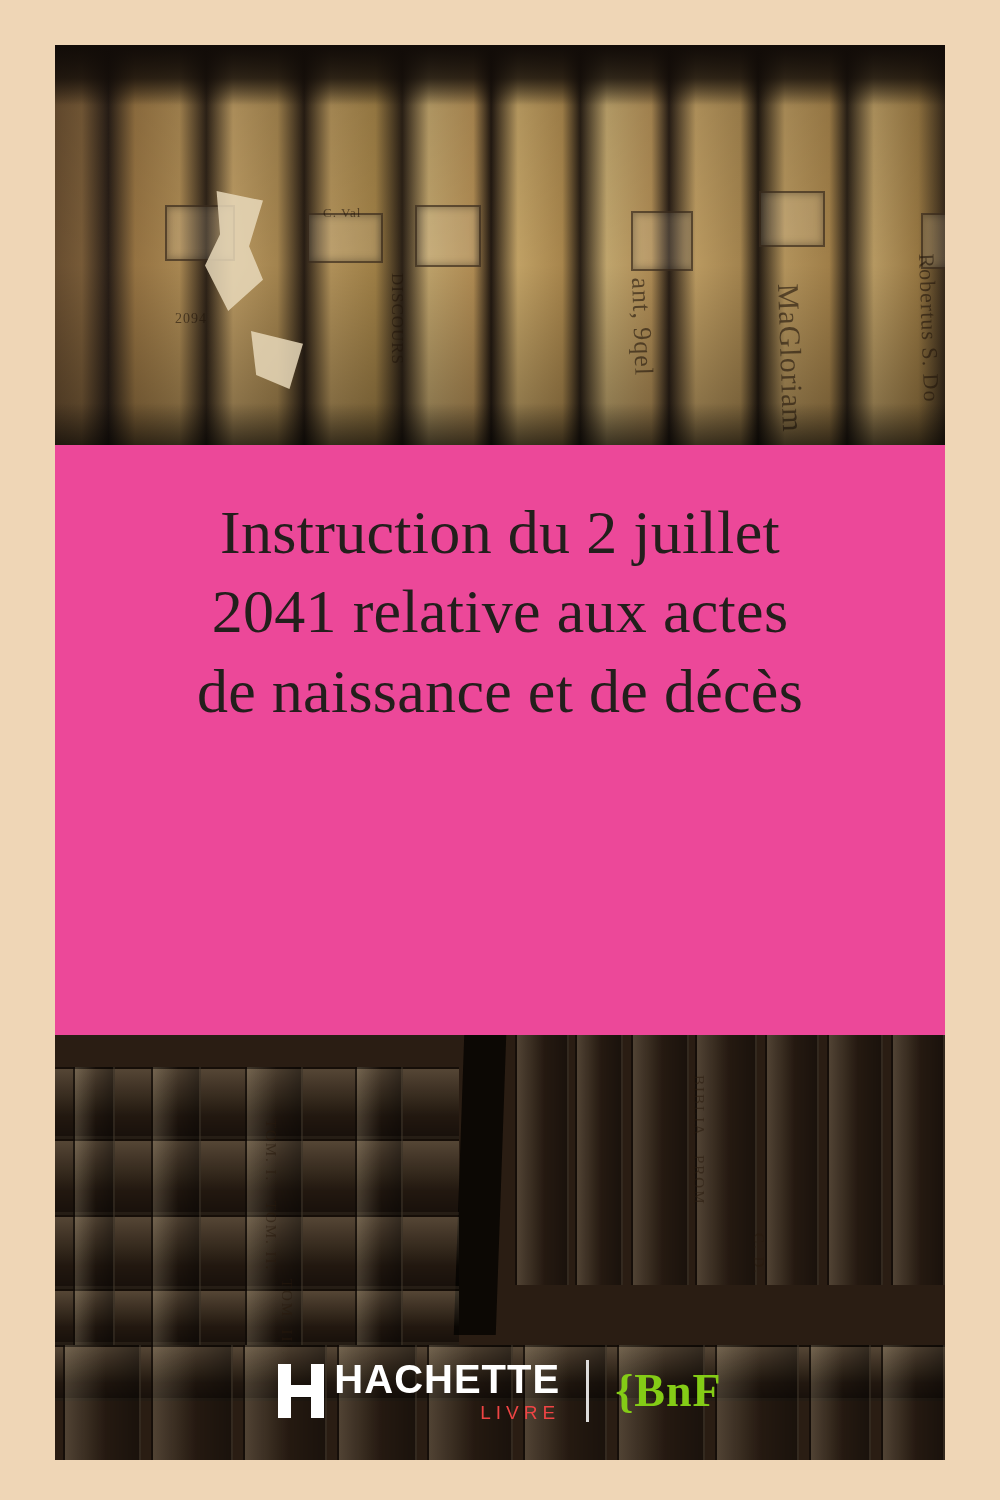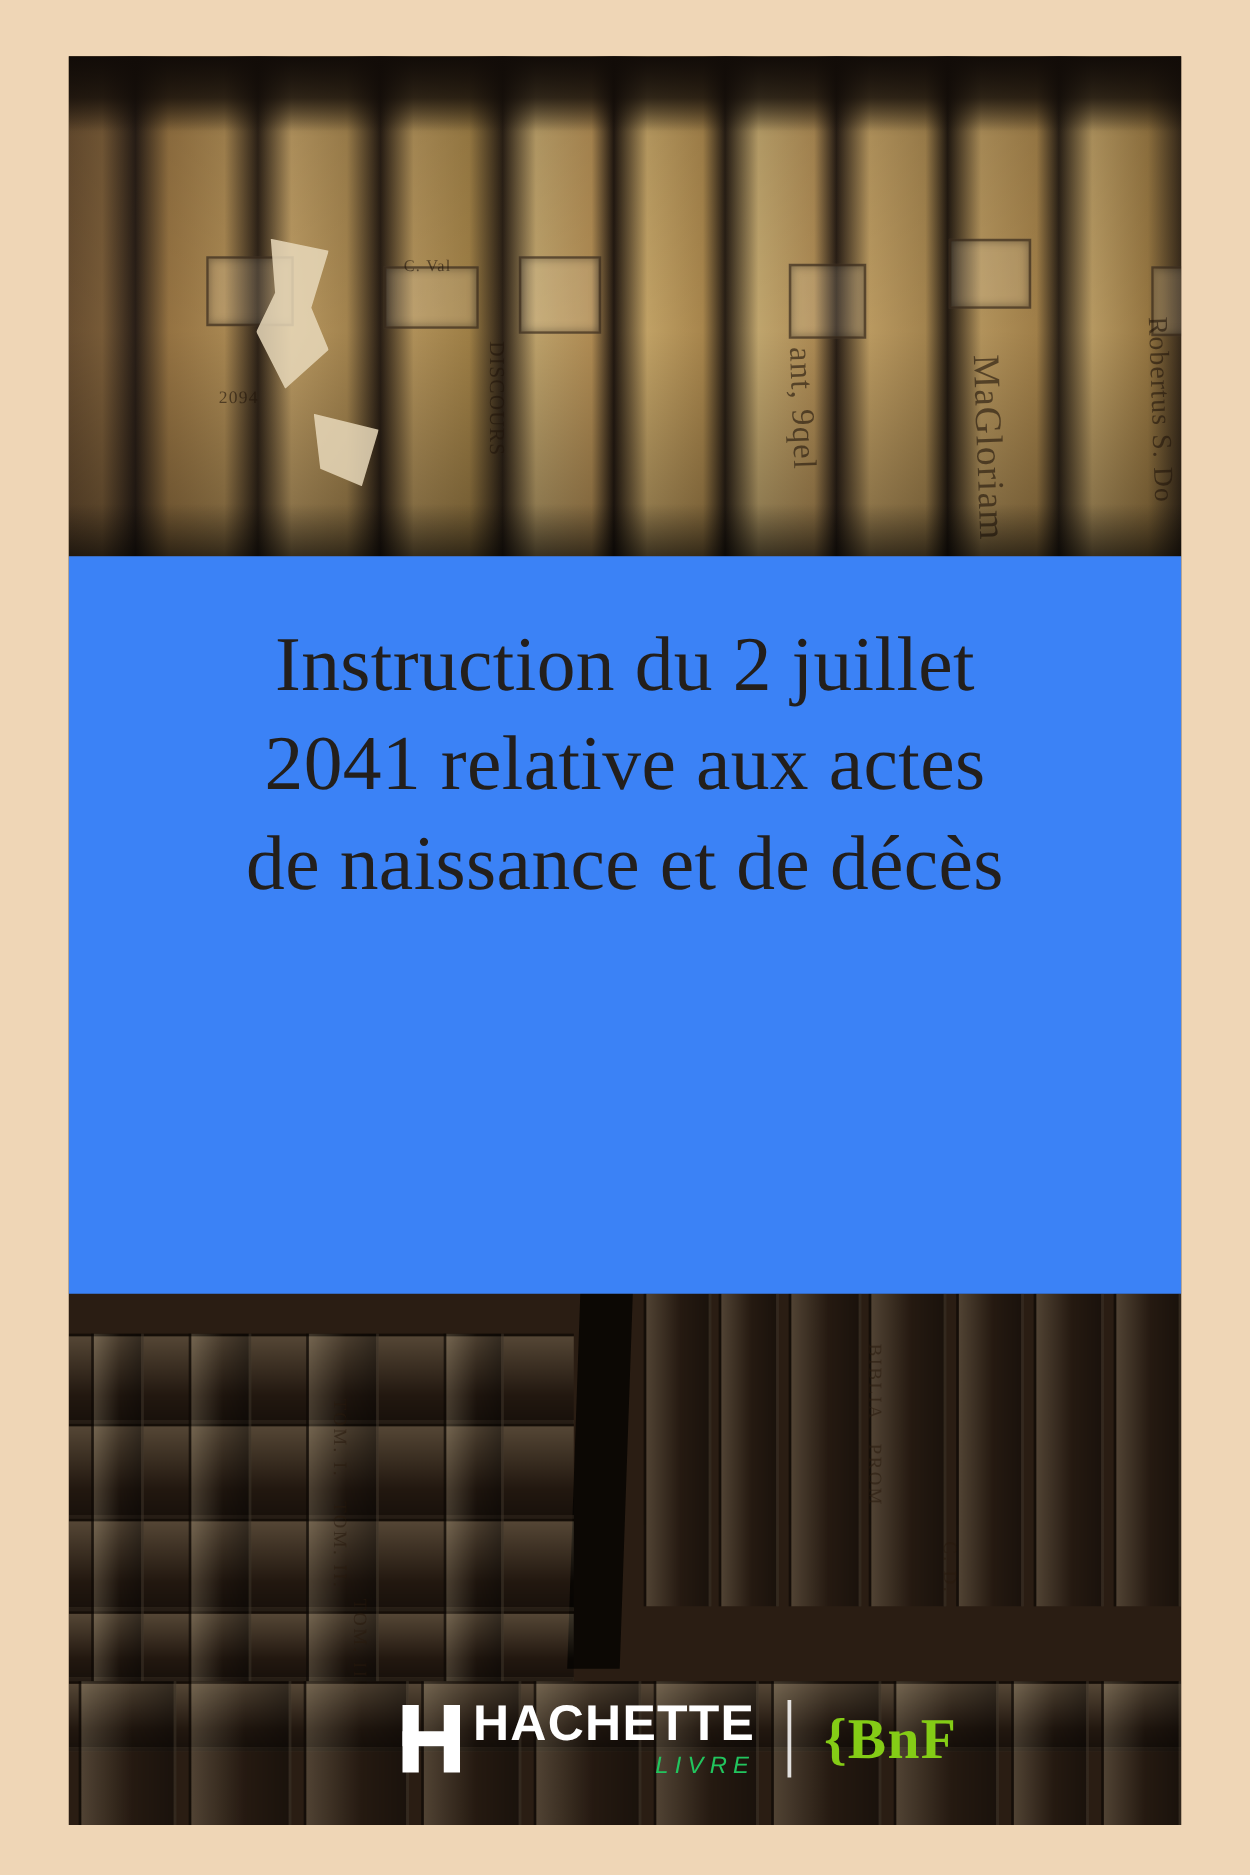--- a/index.html
+++ b/index.html
@@ -85,21 +85,21 @@
     box-shadow: 0 0 6px rgba(0,0,0,0.4);
   }
 
   
   .title-panel {
     position: absolute;
     left: 0;
     top: 400px;
     width: 890px;
     height: 590px;
-    background: #3b82f6;
+    background: #ec4899;
     box-sizing: border-box;
     padding: 48px 50px 0 50px;
   }
   .title-text {
     margin: 0;
     text-align: center;
     color: #231f1c;
     font-family: "Liberation Serif", serif;
     font-weight: 400;
     font-size: 62px;
@@ -151,21 +151,20 @@
   
   .logos {
     position: absolute;
     left: 0;
     bottom: 38px;
     width: 890px;
     display: flex;
     align-items: center;
     justify-content: center;
     gap: 26px;
-    padding-left: 44px;
   }
   .hachette {
     display: flex;
     align-items: center;
     gap: 10px;
   }
   .h-mark {
     width: 46px;
     height: 54px;
     position: relative;
@@ -183,28 +182,27 @@
     line-height: 1;
   }
   .h-words .w1 {
     color: #ffffff;
     font-family: "Liberation Sans", sans-serif;
     font-size: 40px;
     font-weight: 700;
     letter-spacing: 1px;
   }
   .h-words .w2 {
-    color: #22c55e;
+    color: #ef4444;
     font-family: "Liberation Sans", sans-serif;
     font-size: 19px;
     font-weight: 400;
     letter-spacing: 5px;
     margin-top: 4px;
     text-align: right;
-    font-style: italic;
   }
   .divider {
     width: 3px;
     height: 62px;
     background: rgba(255,255,255,0.85);
   }
   .bnf {
     color: #84cc16;
     font-family: "Liberation Serif", serif;
     font-size: 46px;

